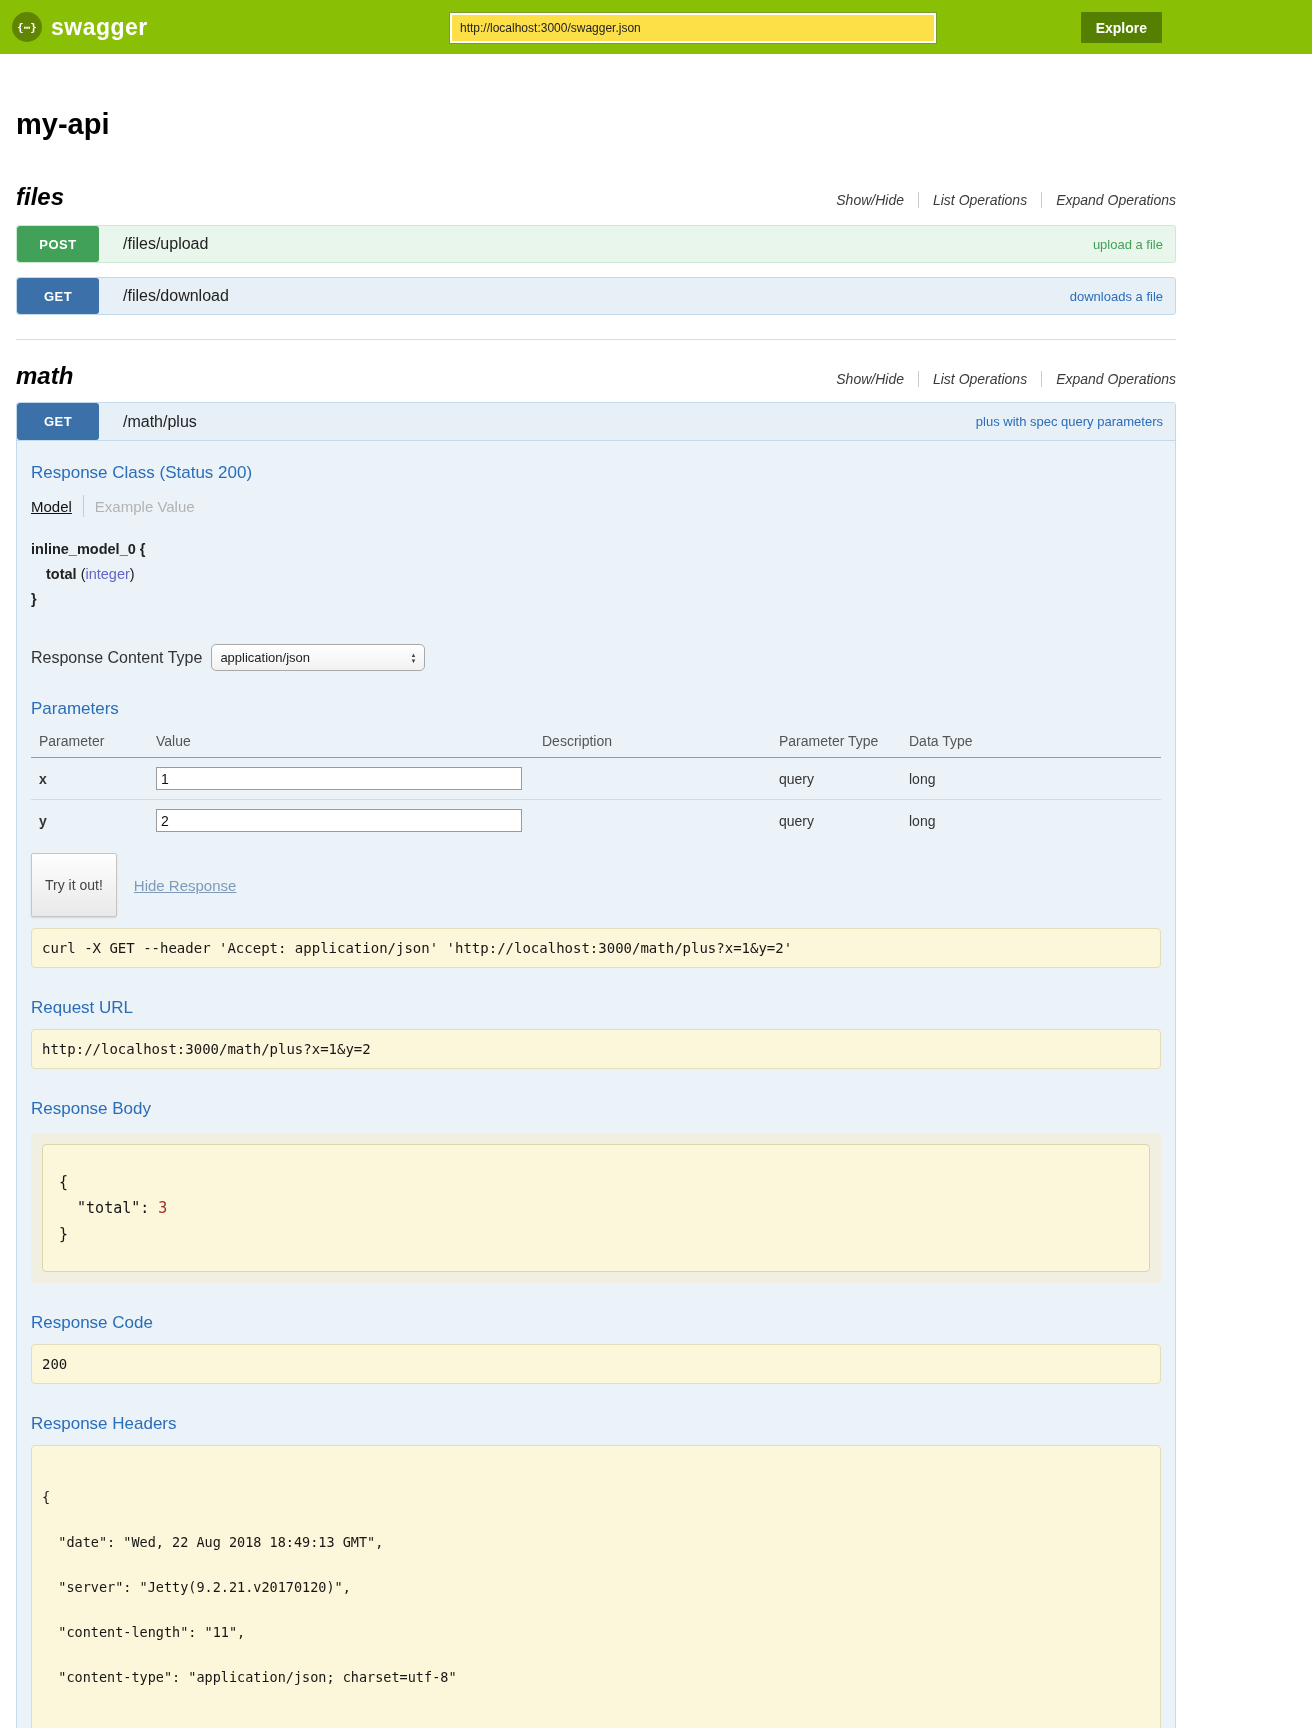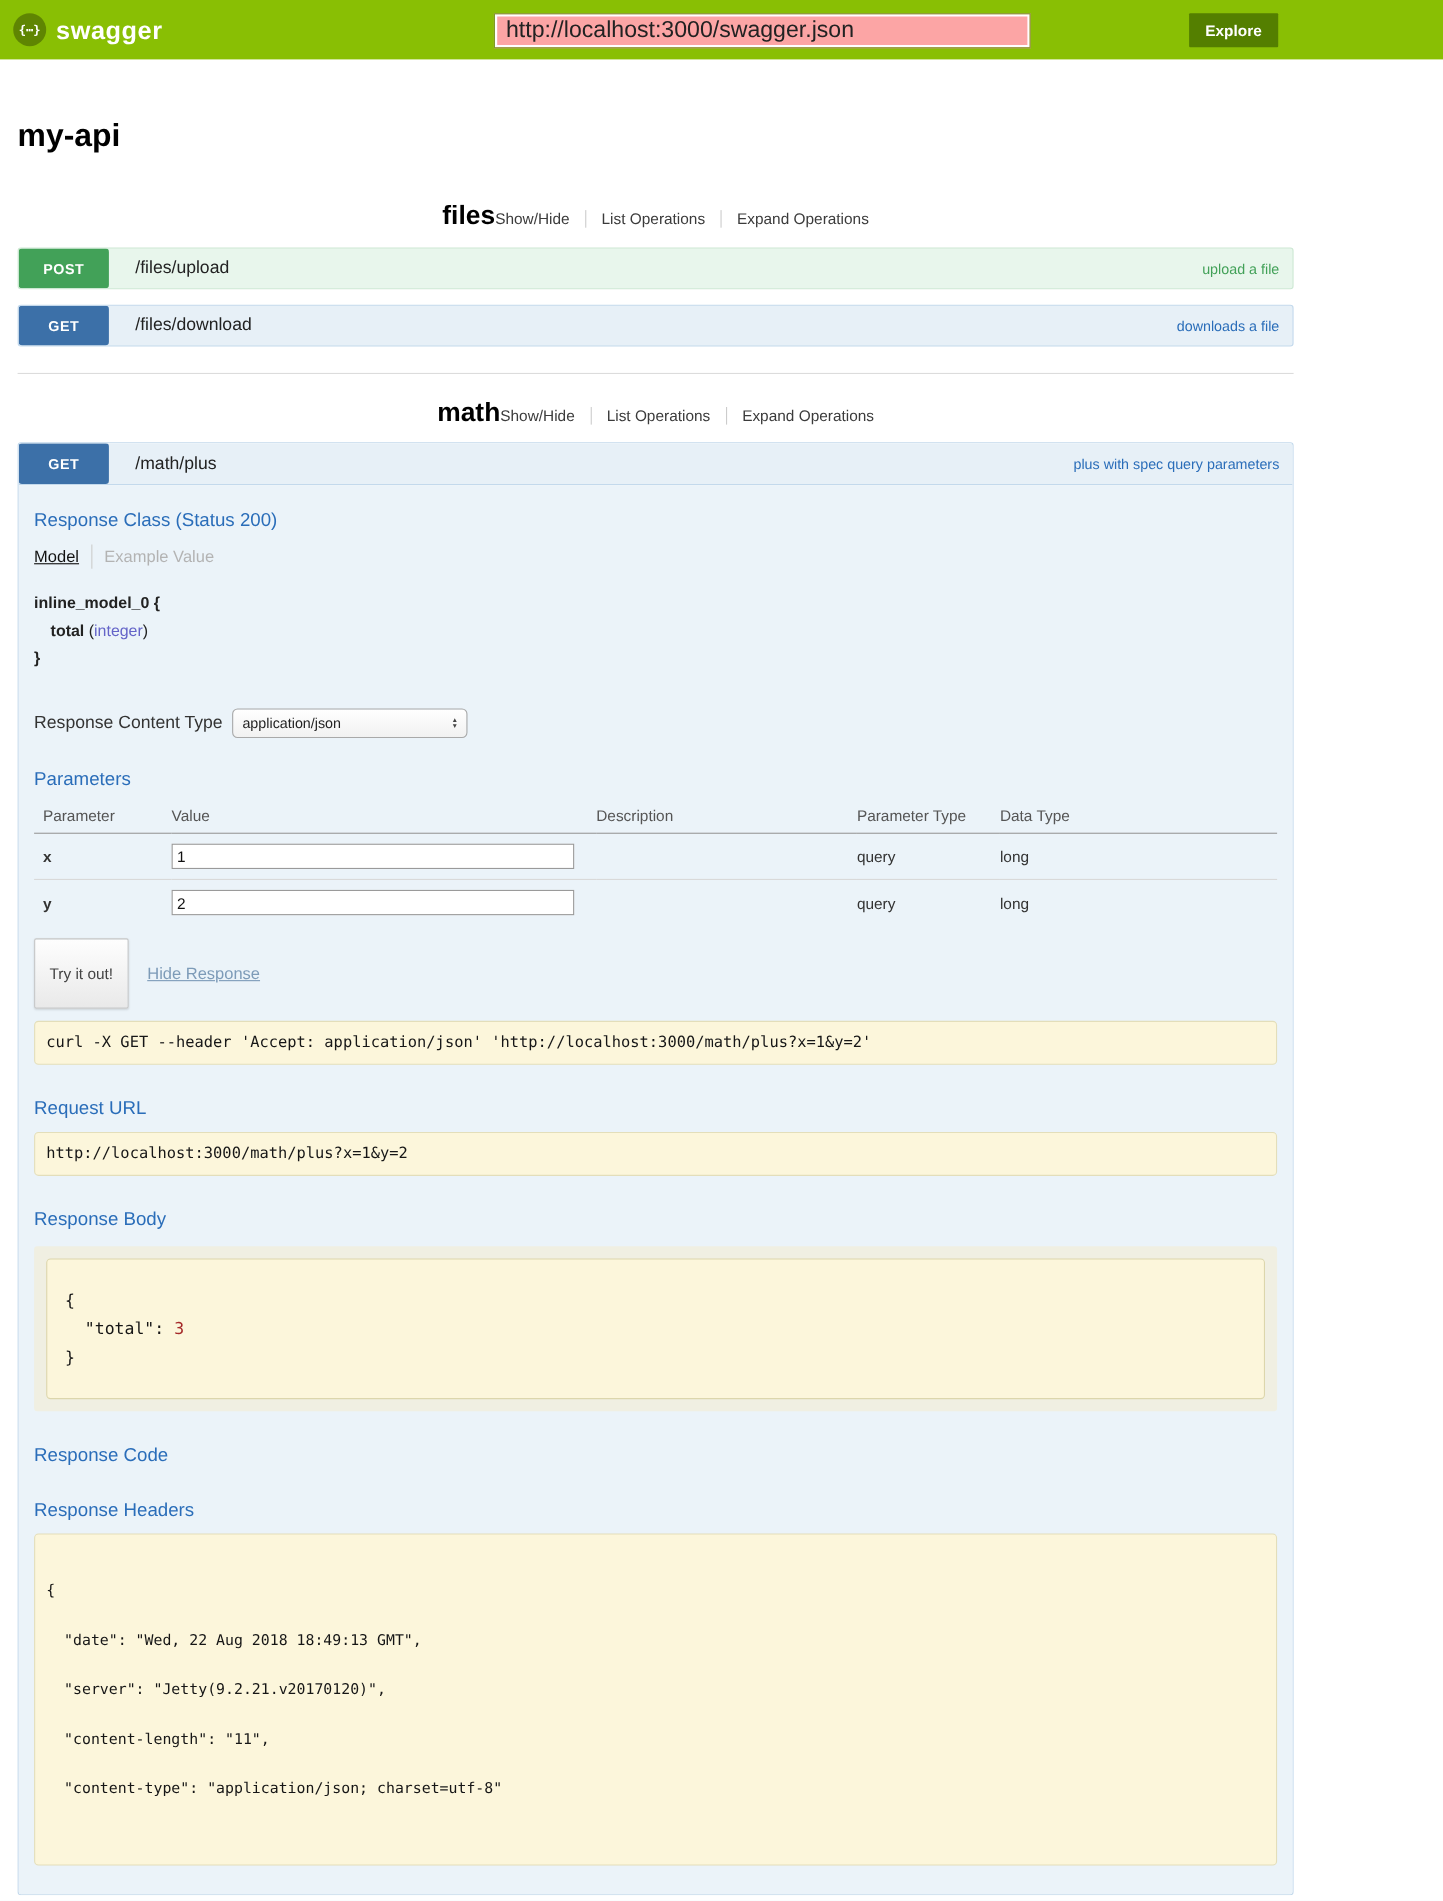--- a/index.html
+++ b/index.html
@@ -33,42 +33,42 @@
   }
   .logo-text { color: #fff; font-weight: bold; font-size: 23px; letter-spacing: 0.5px; }
   .topbar-input {
     position: absolute;
     left: 449px; top: 12px;
     width: 488px; height: 32px;
     border: 1px solid #7c9c28;
     box-shadow: 0 0 0 2px #ffffff inset;
     padding: 4px 10px;
     font-family: "Liberation Sans", sans-serif;
-    font-size: 21px; color: #222;
-    background: #fca5a5;
+    font-size: 12px; color: #222;
+    background: #fde047;
   }
   .explore-btn {
     position: absolute;
     right: 150px; top: 12px;
     height: 31px;
     background: #547f00;
     color: #fff;
     border: none; border-radius: 1px;
     font-family: "Liberation Sans", sans-serif;
     font-weight: bold; font-size: 14px;
     padding: 0 15px;
     cursor: pointer;
   }
 
   
   .wrap { margin-left: 16px; width: 1160px; }
   .api-title { margin-top: 54px; font-size: 29px; font-weight: bold; color: #000; }
 
   .resource { margin-top: 42px; }
-  .resource-head { display: flex; align-items: baseline; justify-content: center; }
+  .resource-head { display: flex; align-items: baseline; justify-content: space-between; font-style: italic; }
   .resource-name { font-size: 24px; font-weight: bold; color: #000; text-decoration: none; }
   .resource-actions { display: flex; align-items: center; font-size: 14px; }
   .resource-actions a { color: #3b3b3b; text-decoration: none; }
   .resource-actions .sep { width: 1px; height: 16px; background: #ccc; margin: 0 14px; }
 
   
   .op-row {
     margin-top: 14px;
     height: 38px;
     display: flex; align-items: center;
@@ -329,20 +329,21 @@
 
         <div class="blue-heading sub-heading">Request URL</div>
         <div class="code-box">http://localhost:3000/math/plus?x=1&amp;y=2</div>
 
         <div class="blue-heading sub-heading">Response Body</div>
         <div class="body-outer">
           <div class="code-box"><span class="code-line">{</span><span class="code-line"><span>  "total": </span><span class="json-num">3</span></span><span class="code-line">}</span></div>
         </div>
 
         <div class="blue-heading sub-heading">Response Code</div>
+        <div class="code-box">200</div>
 
         <div class="blue-heading sub-heading">Response Headers</div>
         <div class="code-box headers-box">
           <span class="code-line">{</span>
           <span class="code-line">  "date": "Wed, 22 Aug 2018 18:49:13 GMT",</span>
           <span class="code-line">  "server": "Jetty(9.2.21.v20170120)",</span>
           <span class="code-line">  "content-length": "11",</span>
           <span class="code-line">  "content-type": "application/json; charset=utf-8"</span>
           
         </div>

